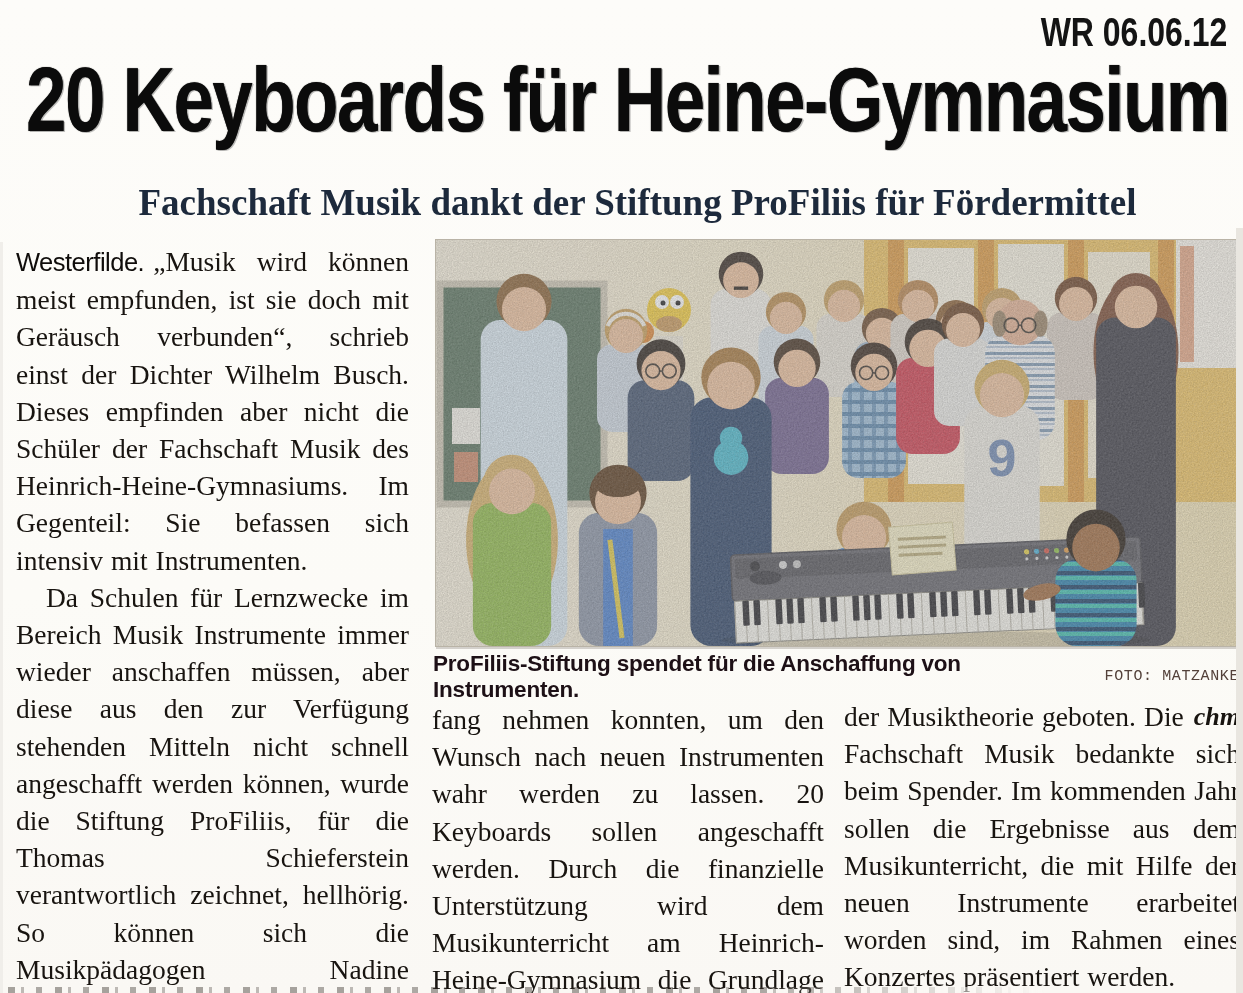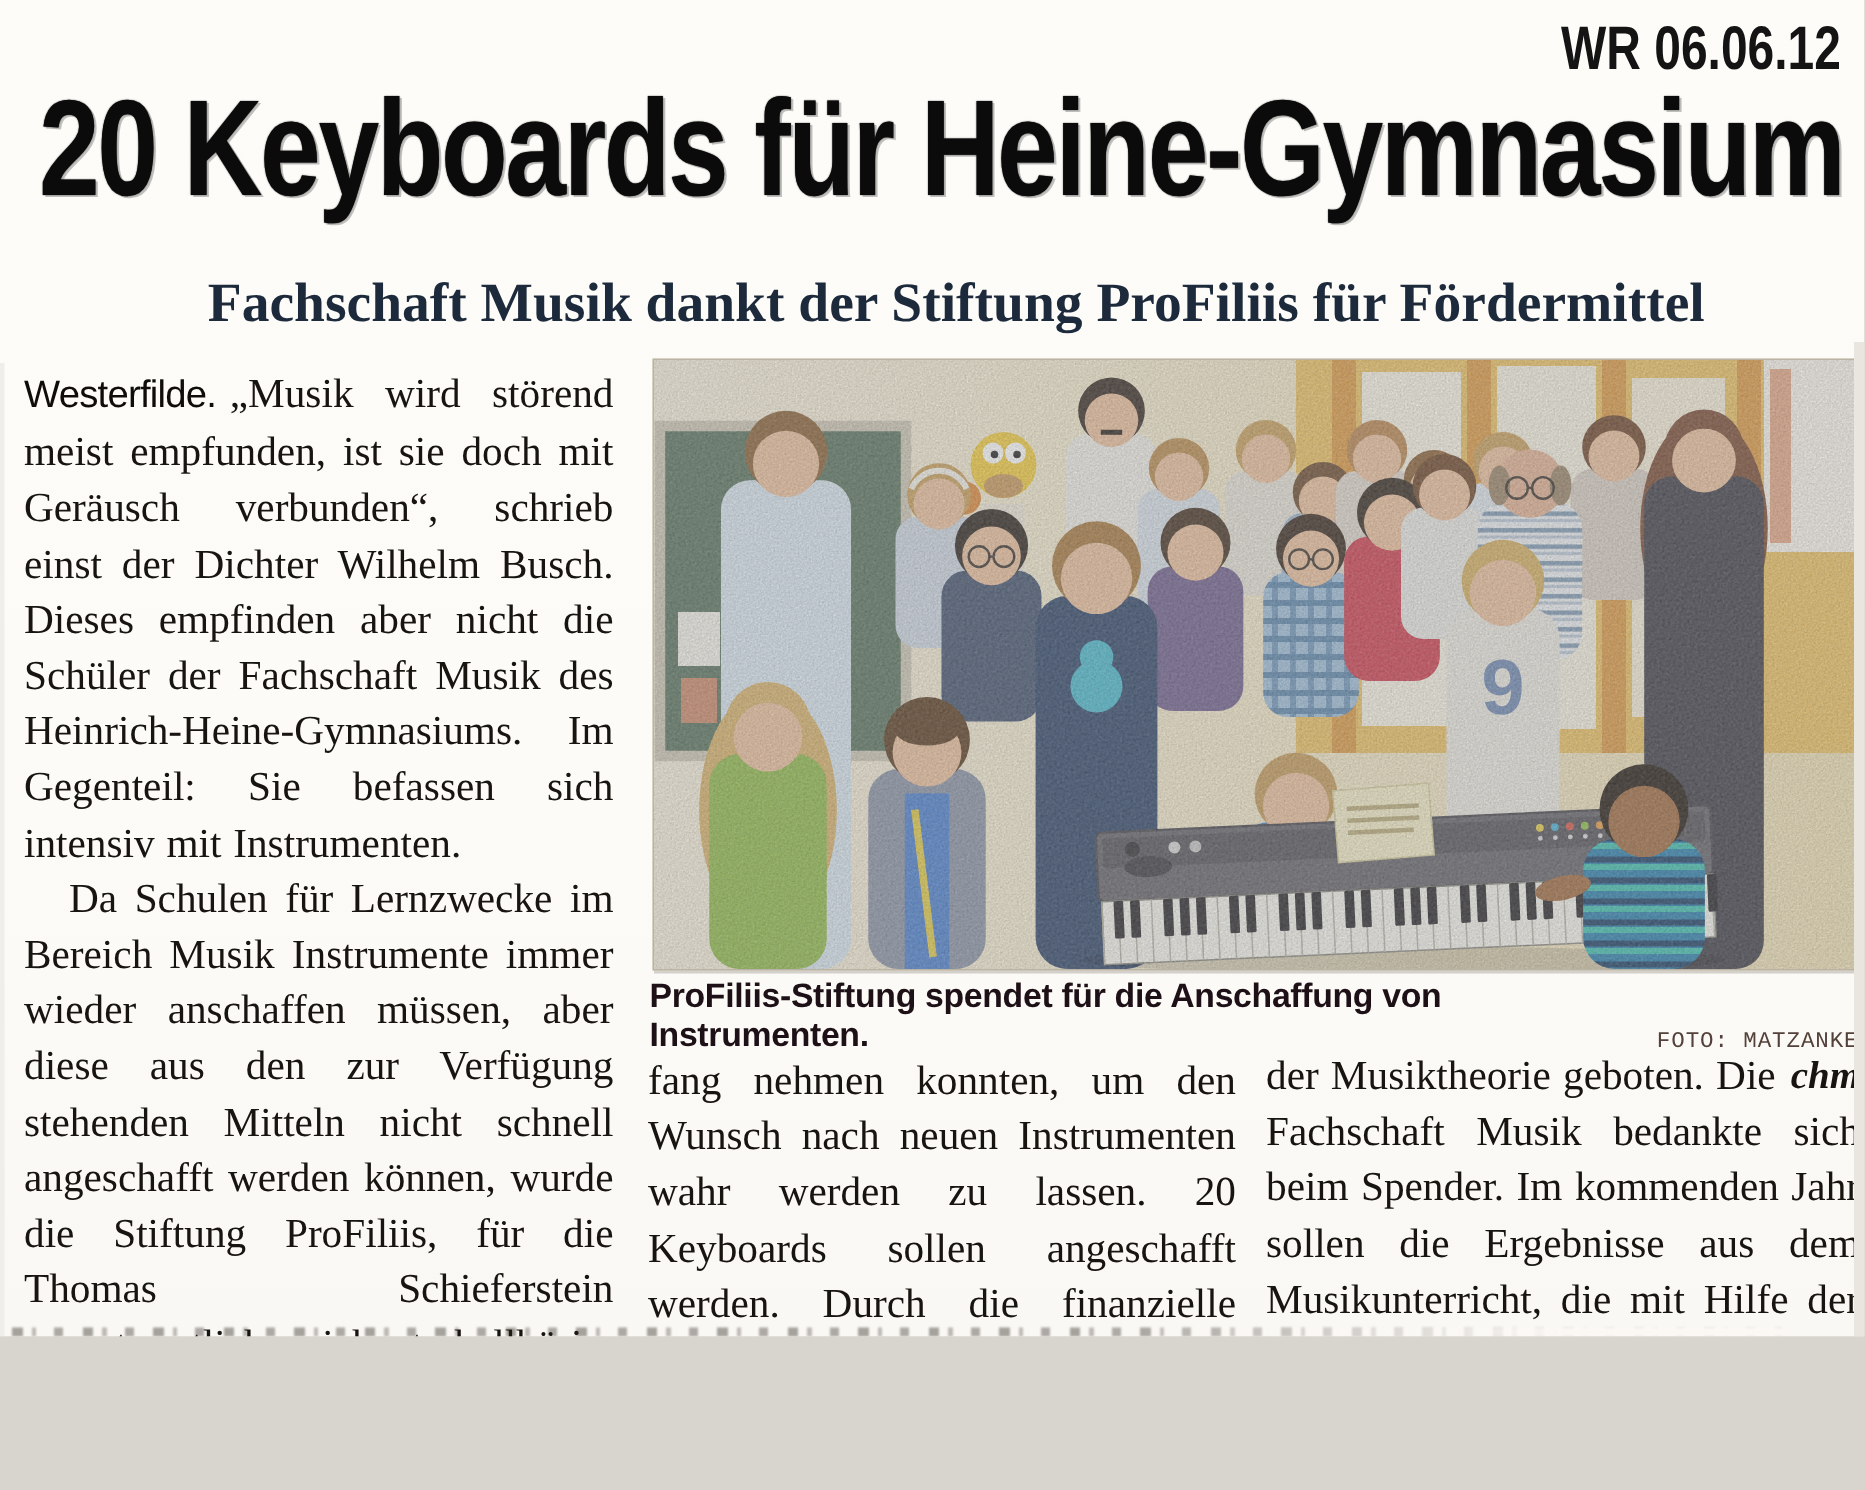--- a/index.html
+++ b/index.html
@@ -1,18 +1,18 @@
 <!DOCTYPE html>
 <html lang="de"><head>
 <meta charset="utf-8">
 <style>
   html,body{margin:0;padding:0;background:#d8d5cf;}
   .page{
     position:relative;
-    width:1243px;height:891px;
+    width:1243px;height:993px;
     margin:0 auto;
     background:linear-gradient(180deg,#fdfcf9 0%,#fcfbf7 60%,#faf8f4 100%);
     overflow:hidden;
     font-family:"Liberation Serif",serif;
     color:#1b1611;
   }
   
   .date-stamp{
     position:absolute;top:12px;right:16px;
     font-family:"Liberation Sans",sans-serif;
@@ -41,21 +41,21 @@
   
   .photo-frame{
     position:absolute;left:435px;top:239px;width:804px;height:408px;
     border:1px solid #b9b3a6;box-sizing:border-box;
     background:#f1e6c6;
     box-shadow:1px 2px 0 rgba(90,85,75,.25);
   }
   .photo-frame svg{display:block;}
   .caption-row{
     position:absolute;left:433px;top:651px;width:806px;
-    display:flex;align-items:flex-end;
+    display:flex;align-items:center;
   }
   .photo-caption{
     font-family:"Liberation Sans",sans-serif;
     font-weight:bold;font-size:22.5px;line-height:1.15;
     color:#1d1016;letter-spacing:-0.2px;
   }
   .photo-credit{
     margin-left:auto;
     font-family:Liberation Mono, monospace;
     font-size:15px;color:#53413a;letter-spacing:.6px;
@@ -363,21 +363,21 @@
         </svg>
       </div>
   </div>
 
   <div class="caption-row">
     <span class="photo-caption">ProFiliis-Stiftung spendet für die Anschaffung von Instrumenten.</span>
     <span class="photo-credit">FOTO: MATZANKE</span>
   </div>
 
   <div class="col col1">
-    <p><span class="location-lead">Westerfilde.</span><span>„Musik wird störend meist empfunden, ist sie doch mit Geräusch verbunden“, schrieb einst der Dichter Wilhelm Busch. Dieses empfinden aber nicht die Schüler der Fachschaft Musik des Heinrich-Heine-Gymnasiums. Im Gegenteil: Sie befassen sich intensiv mit Instrumenten.</span></p>
+    <p><span class="location-lead">Westerfilde.</span><span>„Musik wird können meist empfunden, ist sie doch mit Geräusch verbunden“, schrieb einst der Dichter Wilhelm Busch. Dieses empfinden aber nicht die Schüler der Fachschaft Musik des Heinrich-Heine-Gymnasiums. Im Gegenteil: Sie befassen sich intensiv mit Instrumenten.</span></p>
     <p class="p2">Da Schulen für Lernzwecke im Bereich Musik Instrumente immer wieder anschaffen müssen, aber diese aus den zur Verfügung stehenden Mitteln nicht schnell angeschafft werden können, wurde die Stiftung ProFiliis, für die Thomas Schieferstein verantwortlich zeichnet, hellhörig. So können sich die Musikpädagogen Nadine Strothmüller, Anna Pappert, Martin Müller-Görgner und Lars Hartmann sowie die Schüler nun glücklich schätzen, dass sie eine Spende von 6500 Euro in Emp-</p>
   </div>
 
   <div class="col col2">
     <p>fang nehmen konnten, um den Wunsch nach neuen Instrumenten wahr werden zu lassen. 20 Keyboards sollen angeschafft werden. Durch die finanzielle Unterstützung wird dem Musikunterricht am Heinrich-Heine-Gymnasium die Grundlage zur Erarbeitung und Vertiefung</p>
   </div>
 
   <div class="col col3">
     <p><span class="author-sig">chm</span><span>der Musiktheorie geboten. Die Fachschaft Musik bedankte sich beim Spender. Im kommenden Jahr sollen die Ergebnisse aus dem Musikunterricht, die mit Hilfe der neuen Instrumente erarbeitet worden sind, im Rahmen eines Konzertes präsentiert werden.</span></p>
   </div>

